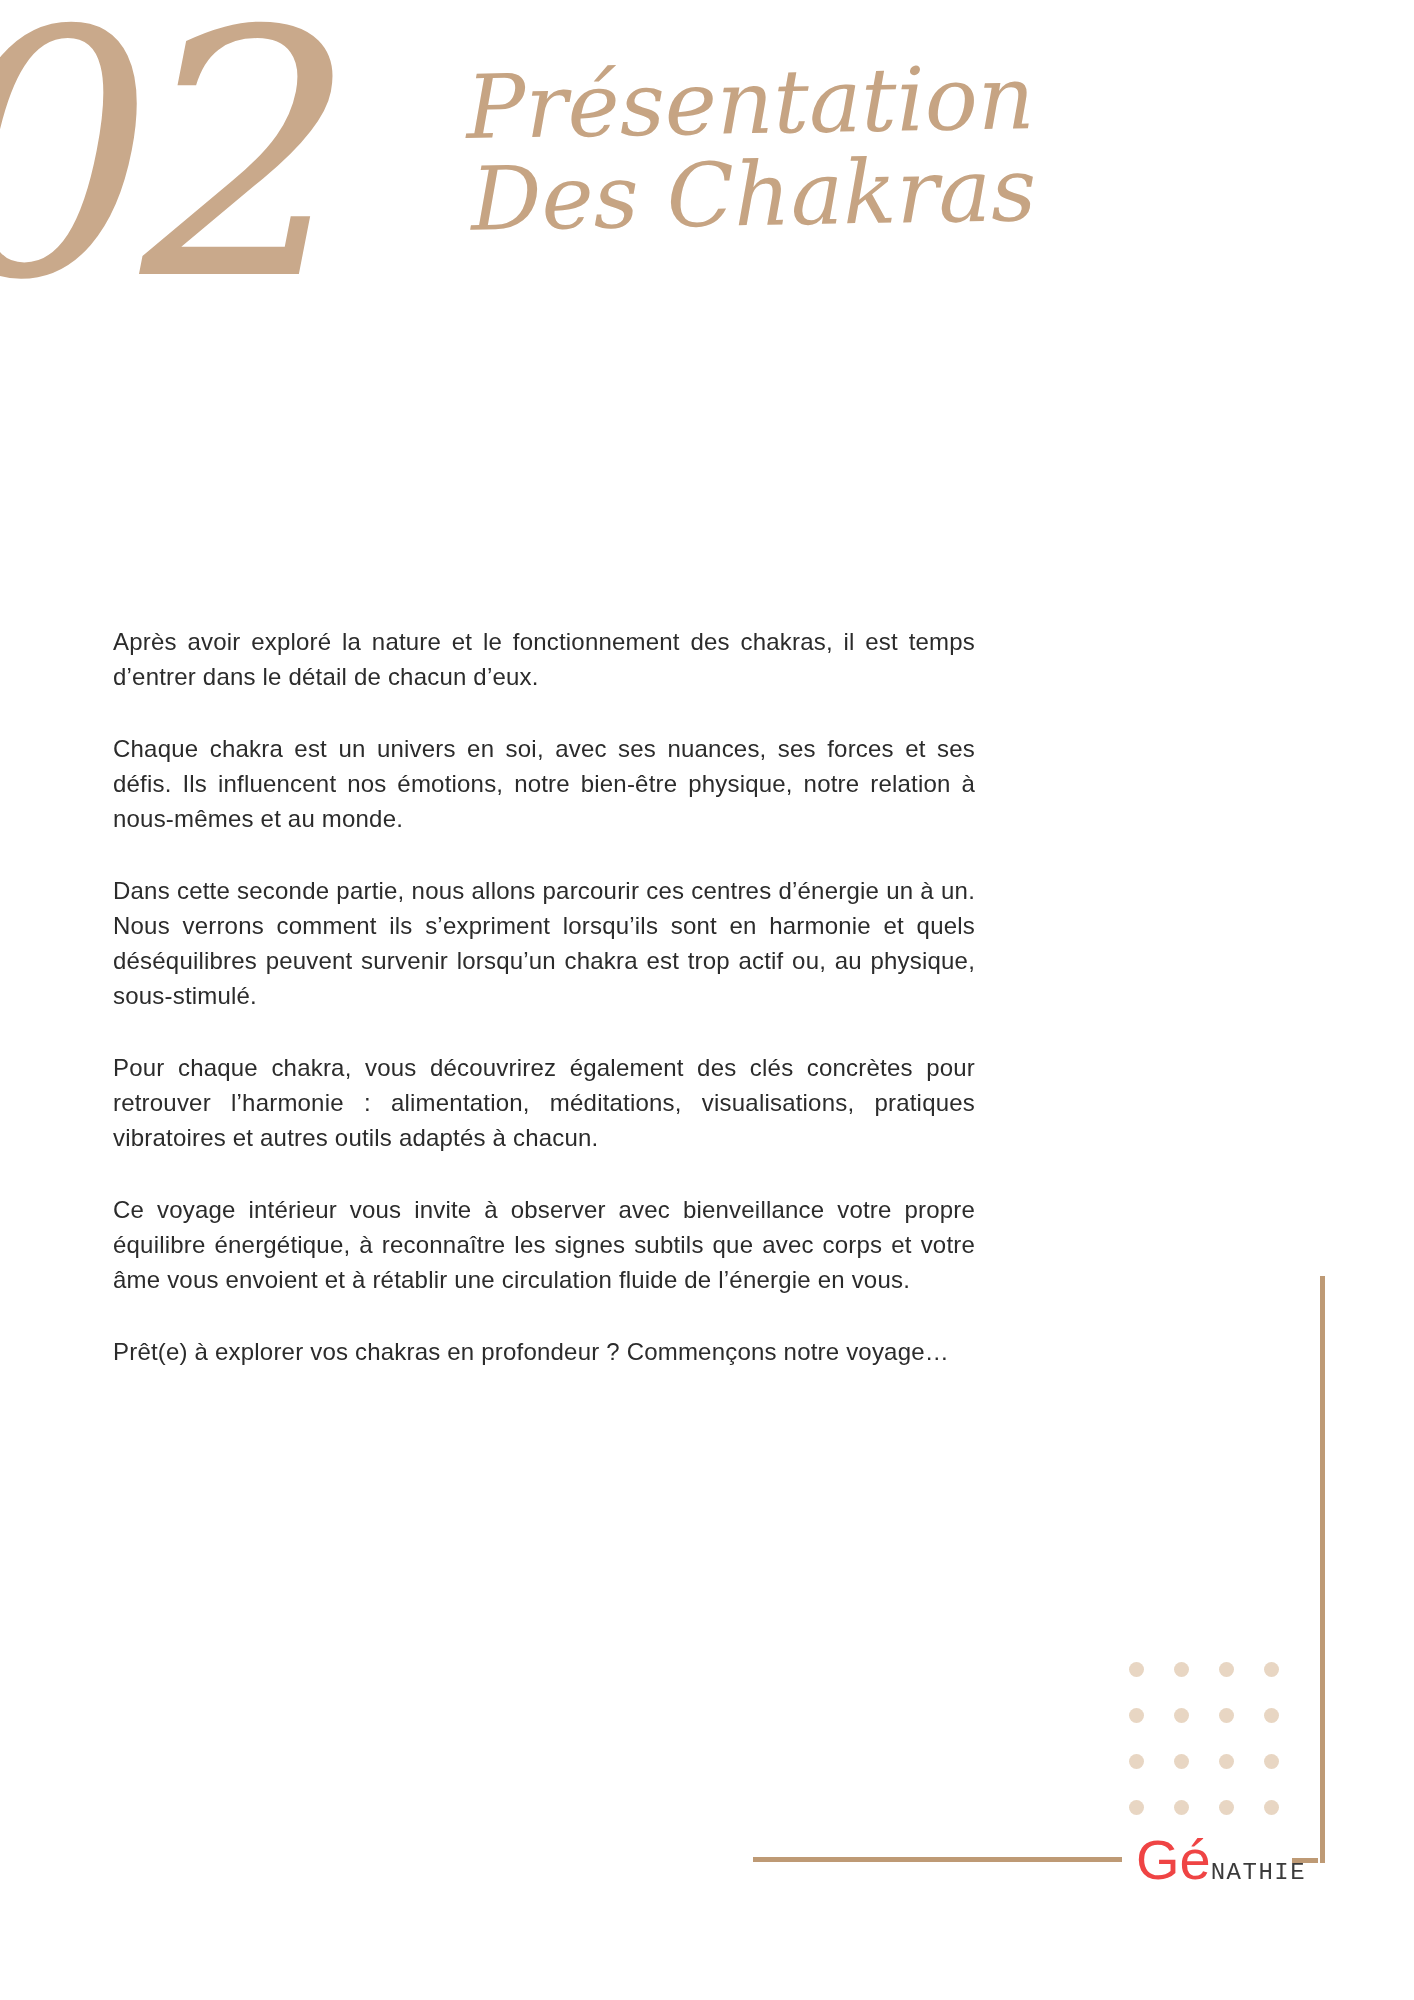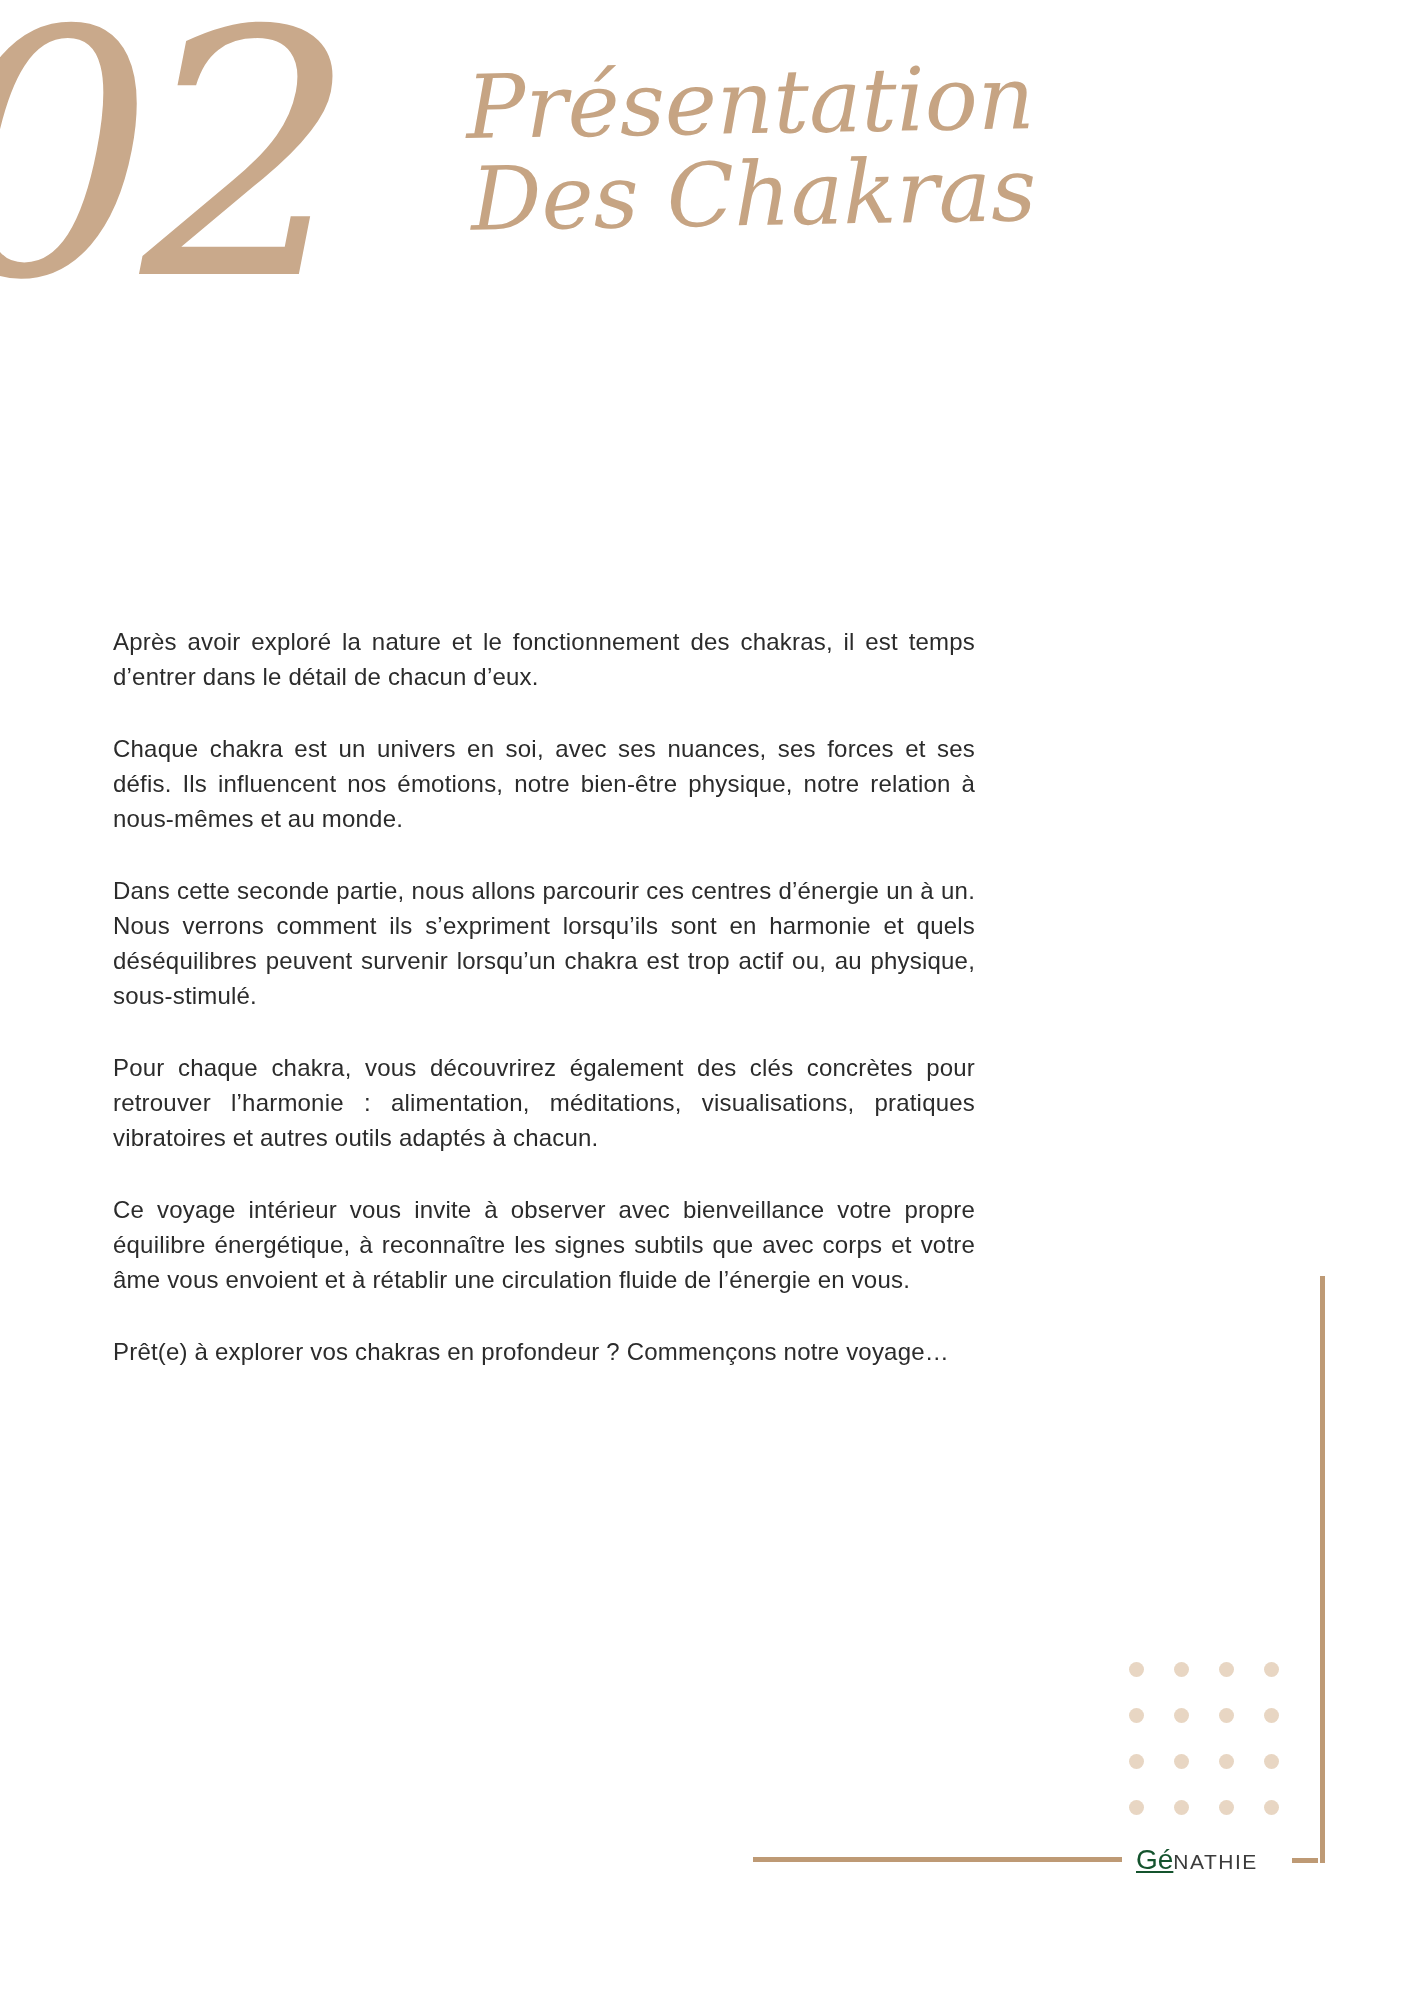--- a/index.html
+++ b/index.html
@@ -106,29 +106,28 @@
     position: absolute;
     left: 1136px;
     top: 1838px;
     display: inline-flex;
     align-items: baseline;
     white-space: nowrap;
   }
   .brand-prefix {
     font-family: "Liberation Sans", sans-serif;
     font-weight: 400;
-    font-size: 28px;
+    font-size: 56px;
     line-height: 44px;
-    color: #14532d;
-    text-decoration: underline;
+    color: #ef4444;
   }
   .brand-suffix {
-    font-family: Liberation Sans, sans-serif;
+    font-family: Liberation Mono, monospace;
     font-weight: 400;
-    font-size: 21px;
+    font-size: 24px;
     letter-spacing: 1.5px;
     color: #3B3B3B;
     text-align: right;
   }
 </style>
 </head>
 <body>
 
 <div class="page">
 

